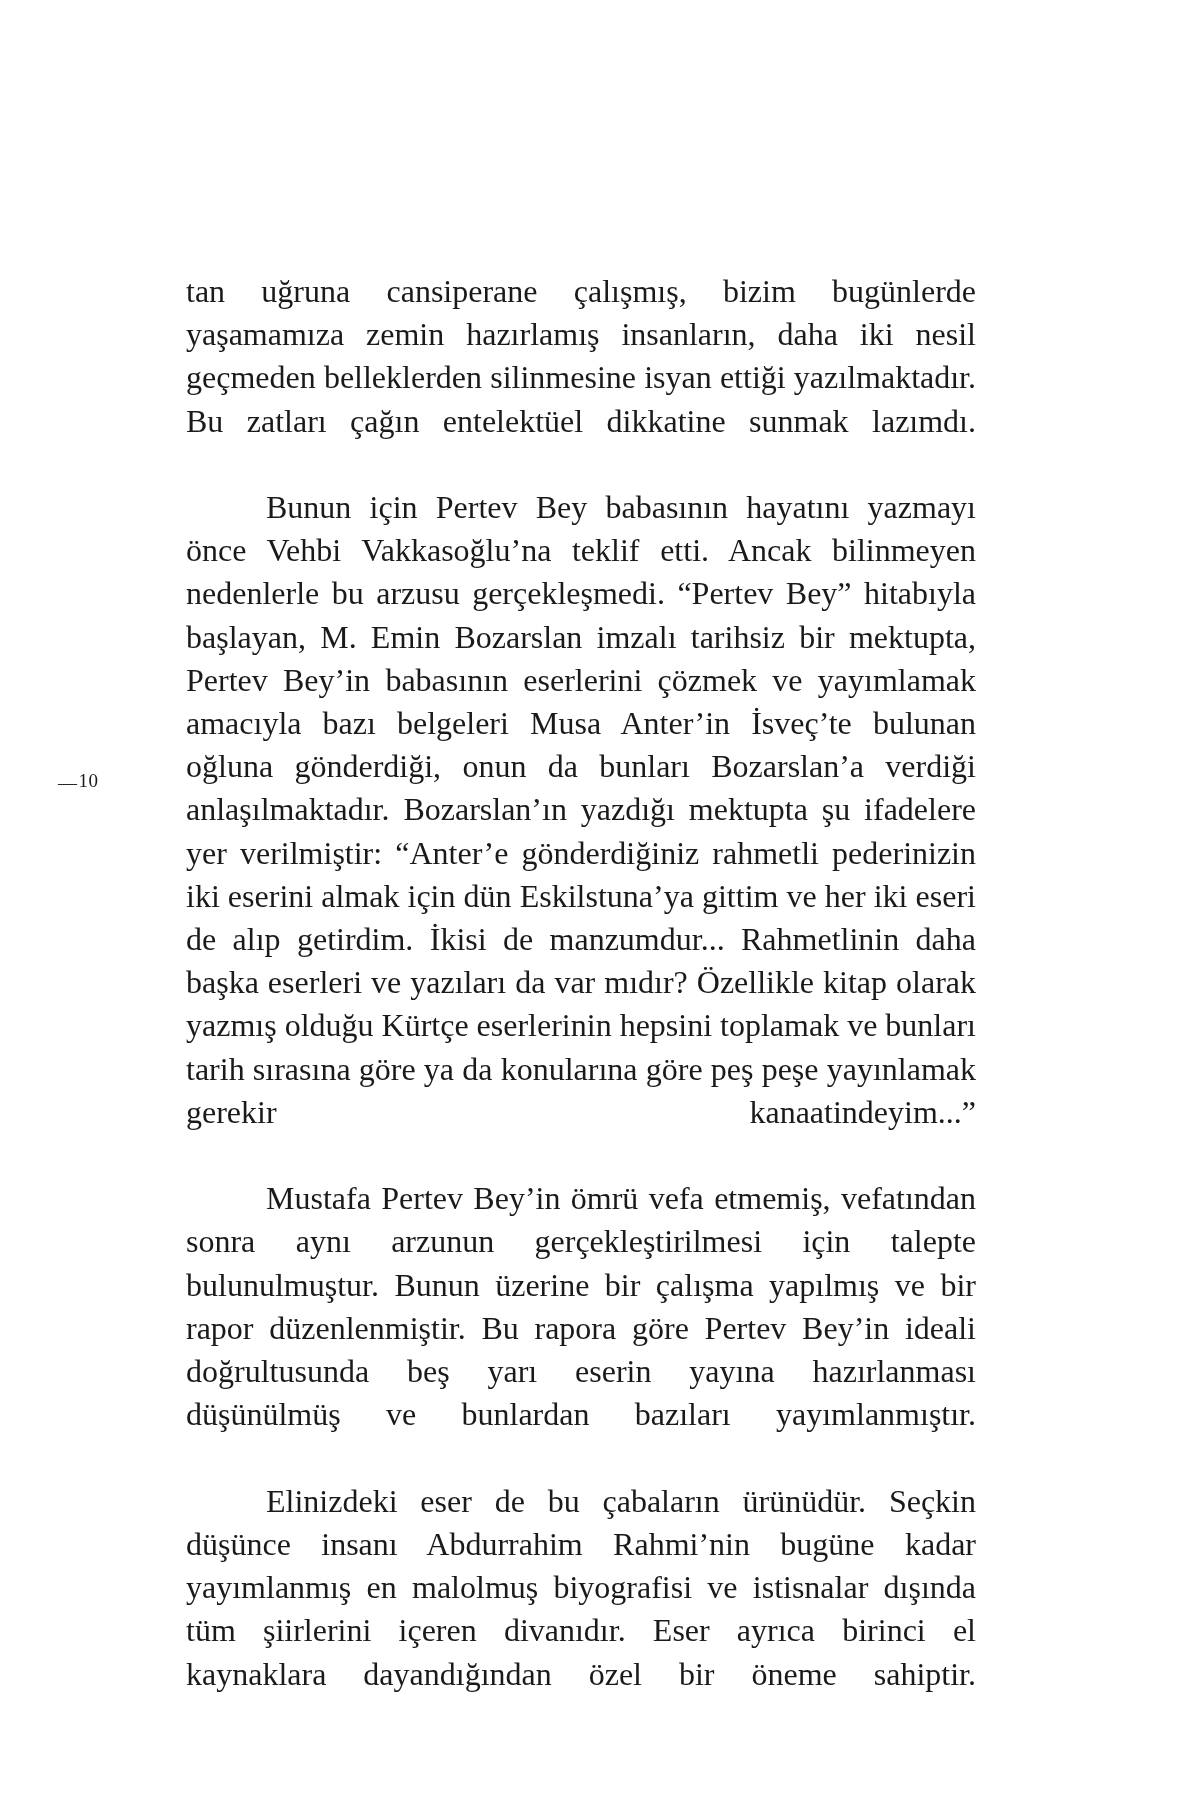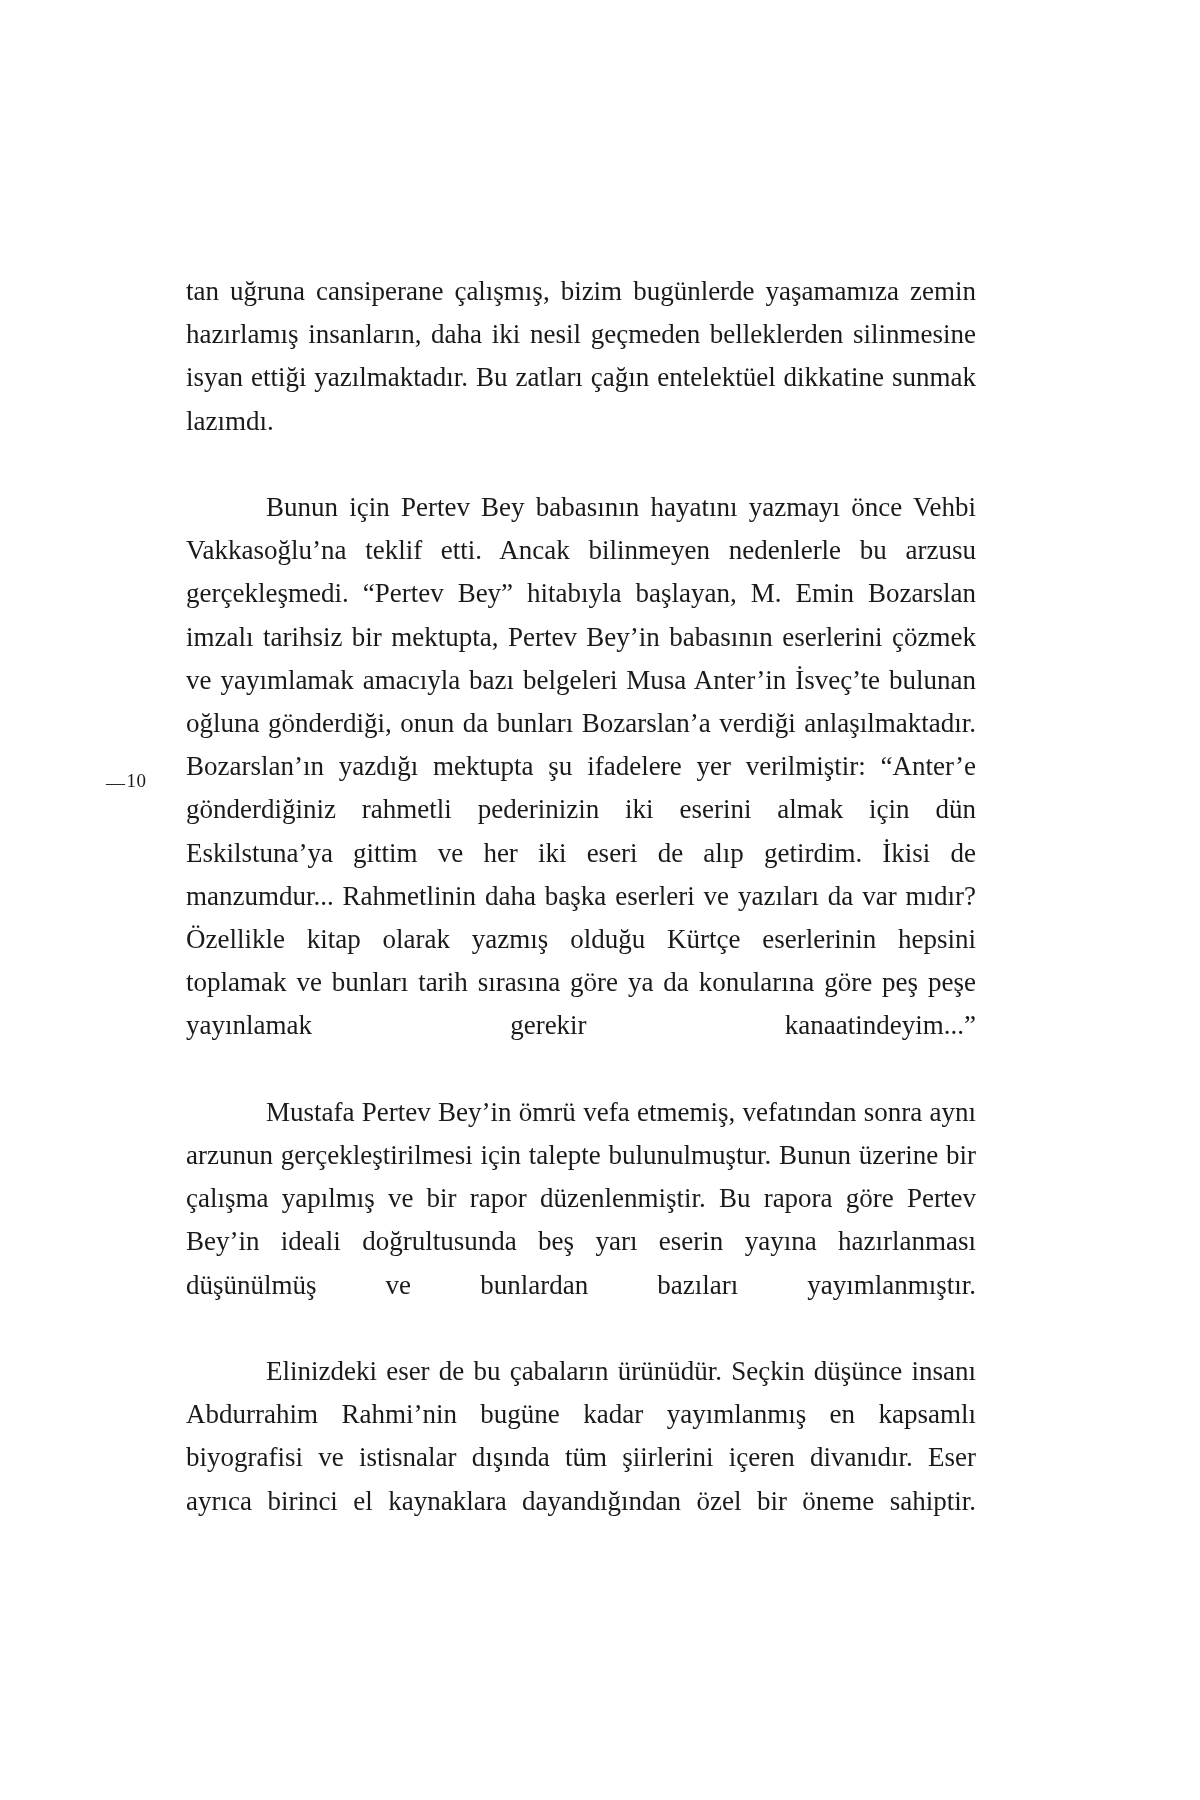--- a/index.html
+++ b/index.html
@@ -27,40 +27,39 @@
   .page-number {
     position: absolute;
     left: 58px;
     top: 770px;
     width: 120px;
     font-family: "Liberation Serif", serif;
     font-size: 19px;
     color: #1a1a1a;
     letter-spacing: 0.5px;
     white-space: nowrap;
-    margin-left: 48px;
   }
 
   .page-number .dash {
     display: inline-block;
     vertical-align: middle;
     margin-right: 1px;
     font-size: 19px;
   }
 
   .text-column {
     position: absolute;
     left: 186px;
     top: 270px;
     width: 790px;
   }
 
   .para {
     margin: 0;
-    font-size: 27px;
+    font-size: 32px;
     line-height: 43.2px;
     text-align: justify;
     text-justify: inter-word;
     color: #1a1a1a;
     hyphens: manual;
   }
 
   .para.indent {
     text-indent: 80px;
   }
@@ -78,16 +77,16 @@
 <div class="page">
 
   <div class="page-number">
     <span class="dash">—</span><span>10</span>
   </div>
 
   <div class="text-column">
     <p class="para">tan uğruna cansiperane çalışmış, bizim bugünlerde yaşamamıza zemin hazırlamış insanların, daha iki nesil geçmeden belleklerden silinmesine isyan ettiği yazılmaktadır. Bu zatları çağın entelektüel dikkatine sunmak lazımdı.</p>
     <p class="para indent">Bunun için Pertev Bey babasının hayatını yazmayı önce Vehbi Vakkasoğlu’na teklif etti. Ancak bilinmeyen nedenlerle bu arzusu gerçekleşmedi. “Pertev Bey” hitabıyla başlayan, M. Emin Bozarslan imzalı tarihsiz bir mektupta, Pertev Bey’in babasının eserlerini çözmek ve yayımlamak amacıyla bazı belgeleri Musa Anter’in İsveç’te bulunan oğluna gönderdiği, onun da bunları Bozarslan’a verdiği anlaşılmaktadır. Bozarslan’ın yazdığı mektupta şu ifadelere yer verilmiştir: “Anter’e gönderdiğiniz rahmetli pederinizin iki eserini almak için dün Eskilstuna’ya gittim ve her iki eseri de alıp getirdim. İkisi de manzumdur... Rahmetlinin daha başka eserleri ve yazıları da var mıdır? Özellikle kitap olarak yazmış olduğu Kürtçe eserlerinin hepsini toplamak ve bunları tarih sırasına göre ya da konularına göre peş peşe yayınlamak gerekir kanaatindeyim...”</p>
     <p class="para indent">Mustafa Pertev Bey’in ömrü vefa etmemiş, vefatından sonra aynı arzunun gerçekleştirilmesi için talepte bulunulmuştur. Bunun üzerine bir çalışma yapılmış ve bir rapor düzenlenmiştir. Bu rapora göre Pertev Bey’in ideali doğrultusunda beş yarı eserin yayına hazırlanması düşünülmüş ve bunlardan bazıları yayımlanmıştır.</p>
-    <p class="para indent">Elinizdeki eser de bu çabaların ürünüdür. Seçkin düşünce insanı Abdurrahim Rahmi’nin bugüne kadar yayımlanmış en kapsamlı biyografisi ve istisnalar dışında tüm şiirlerini içeren divanıdır. Eser ayrıca birinci el kaynaklara dayandığından özel bir öneme sahiptir.</p>
+    <p class="para indent">Elinizdeki eser de bu çabaların ürünüdür. Seçkin düşünce insanı Abdurrahim Rahmi’nin bugüne kadar yayımlanmış en malolmuş biyografisi ve istisnalar dışında tüm şiirlerini içeren divanıdır. Eser ayrıca birinci el kaynaklara dayandığından özel bir öneme sahiptir.</p>
   </div>
 
 </div>
 
 </body></html>

